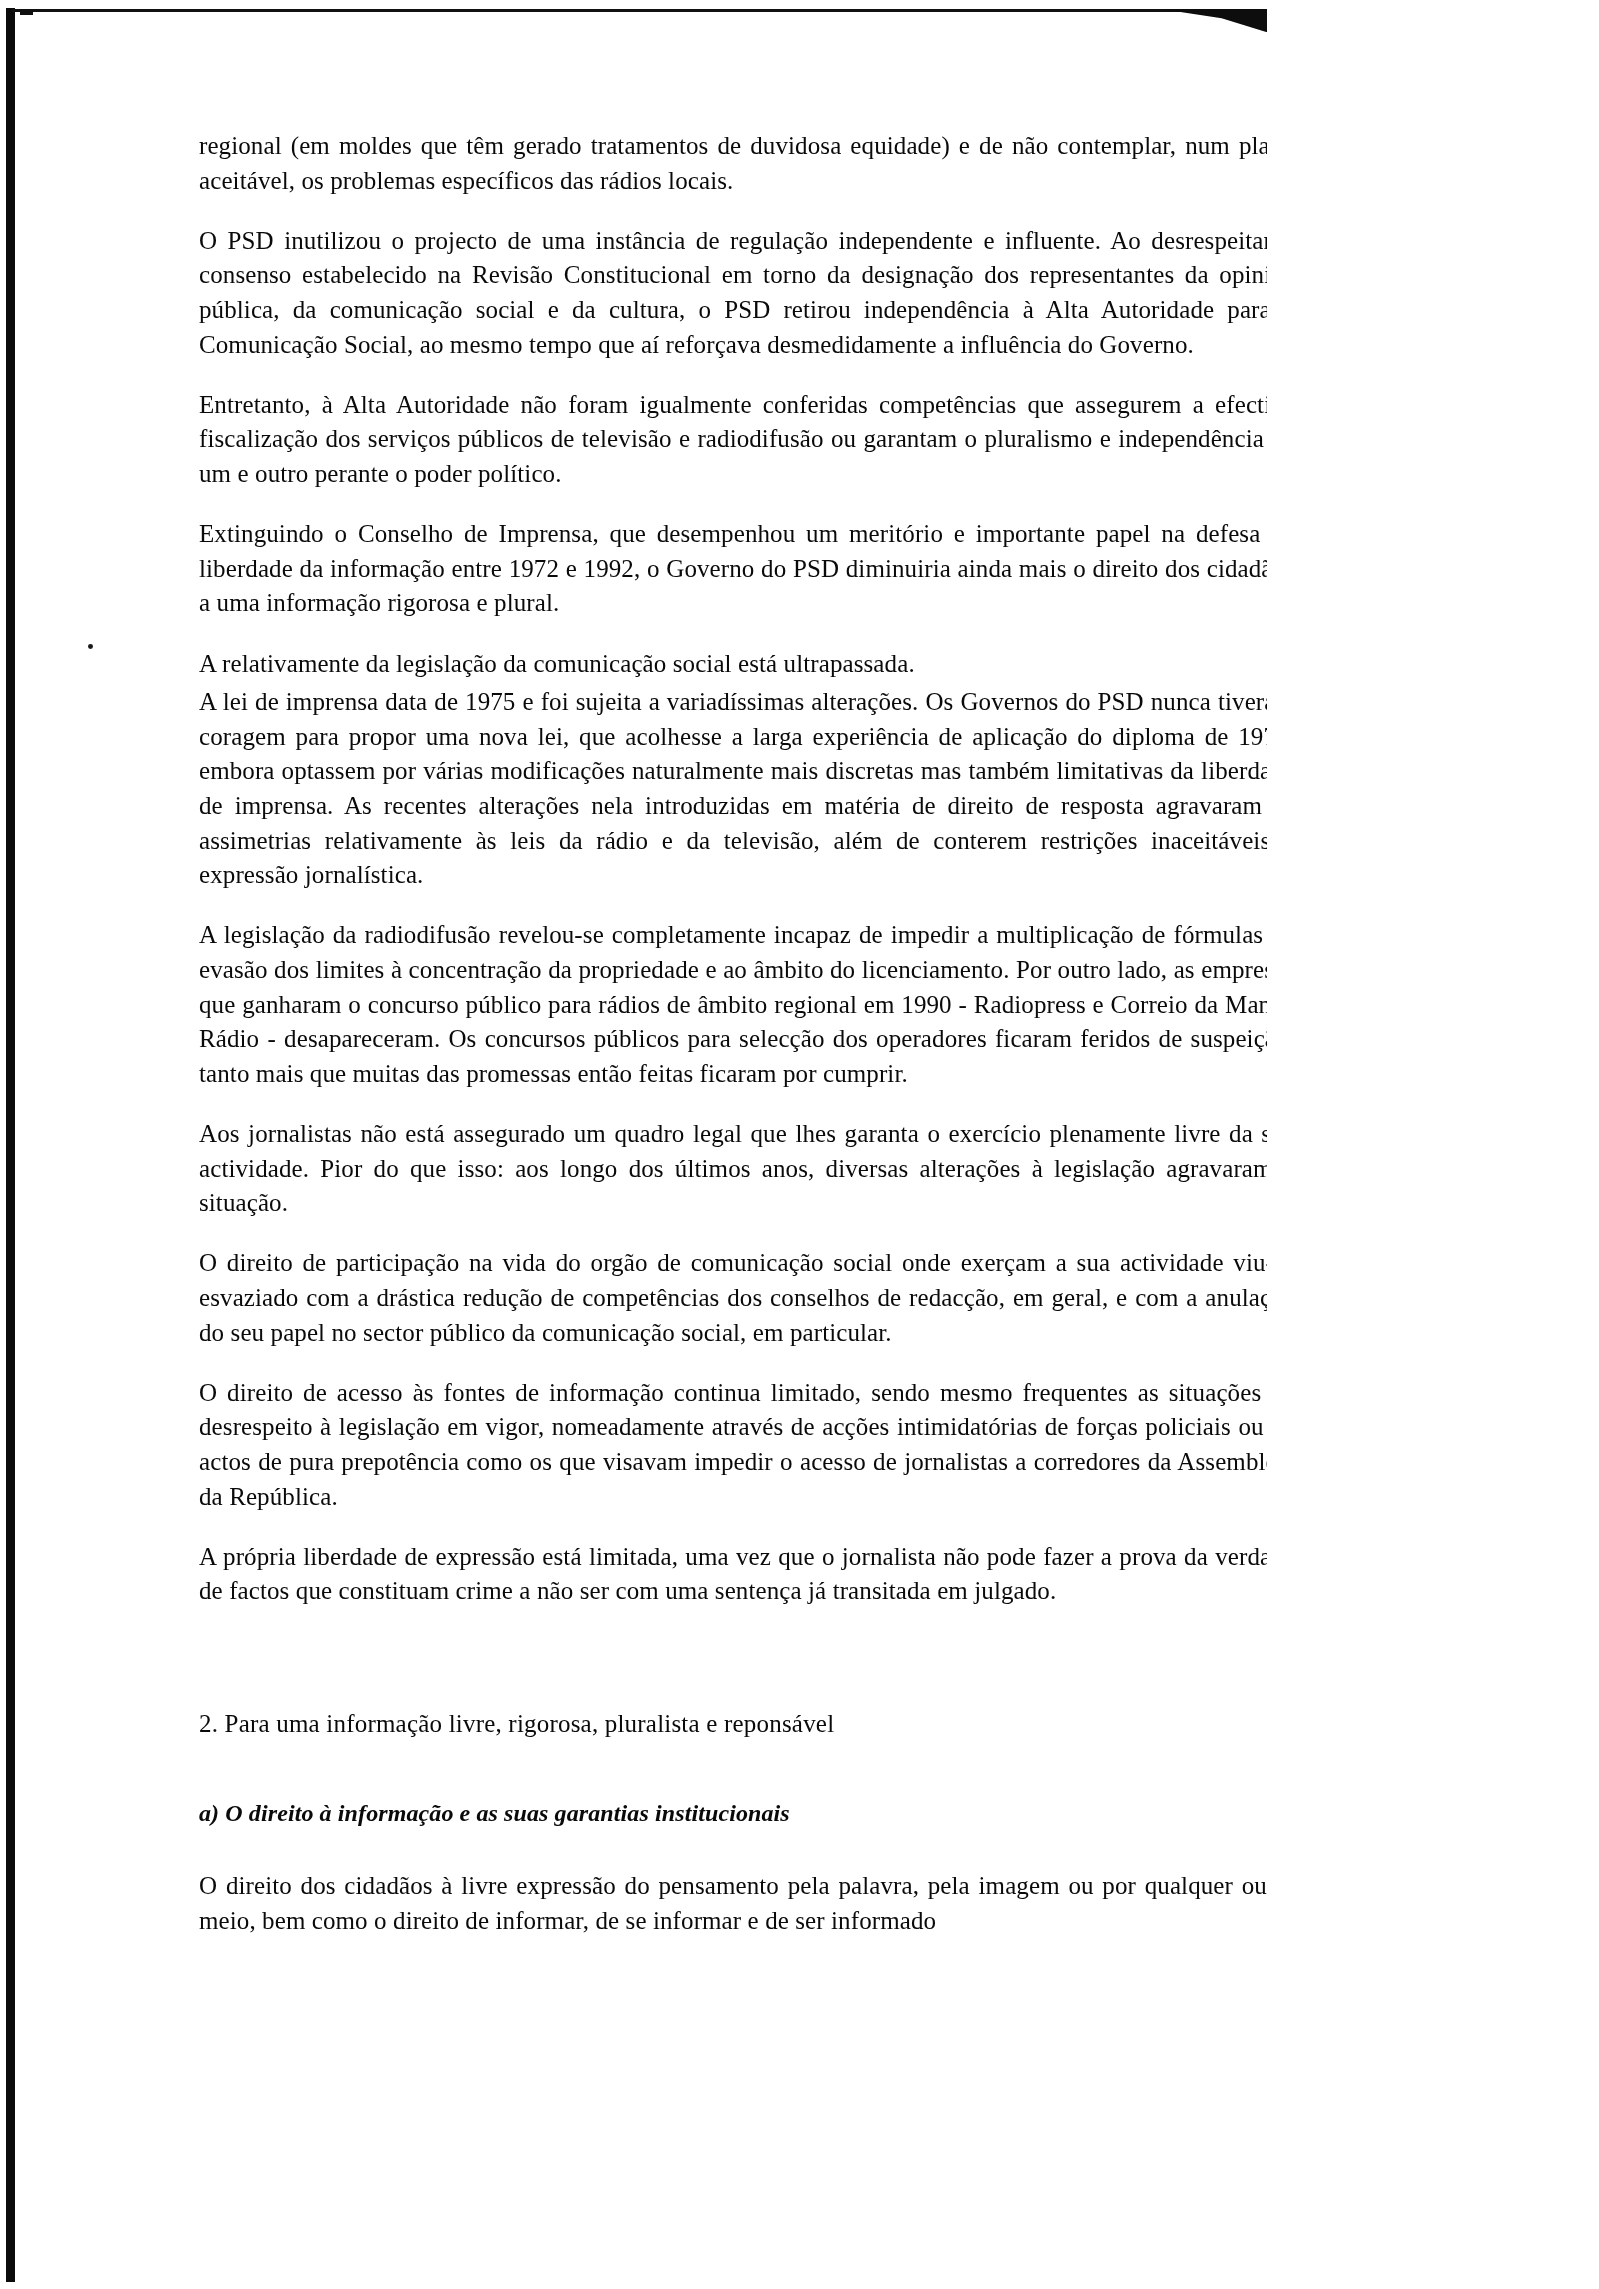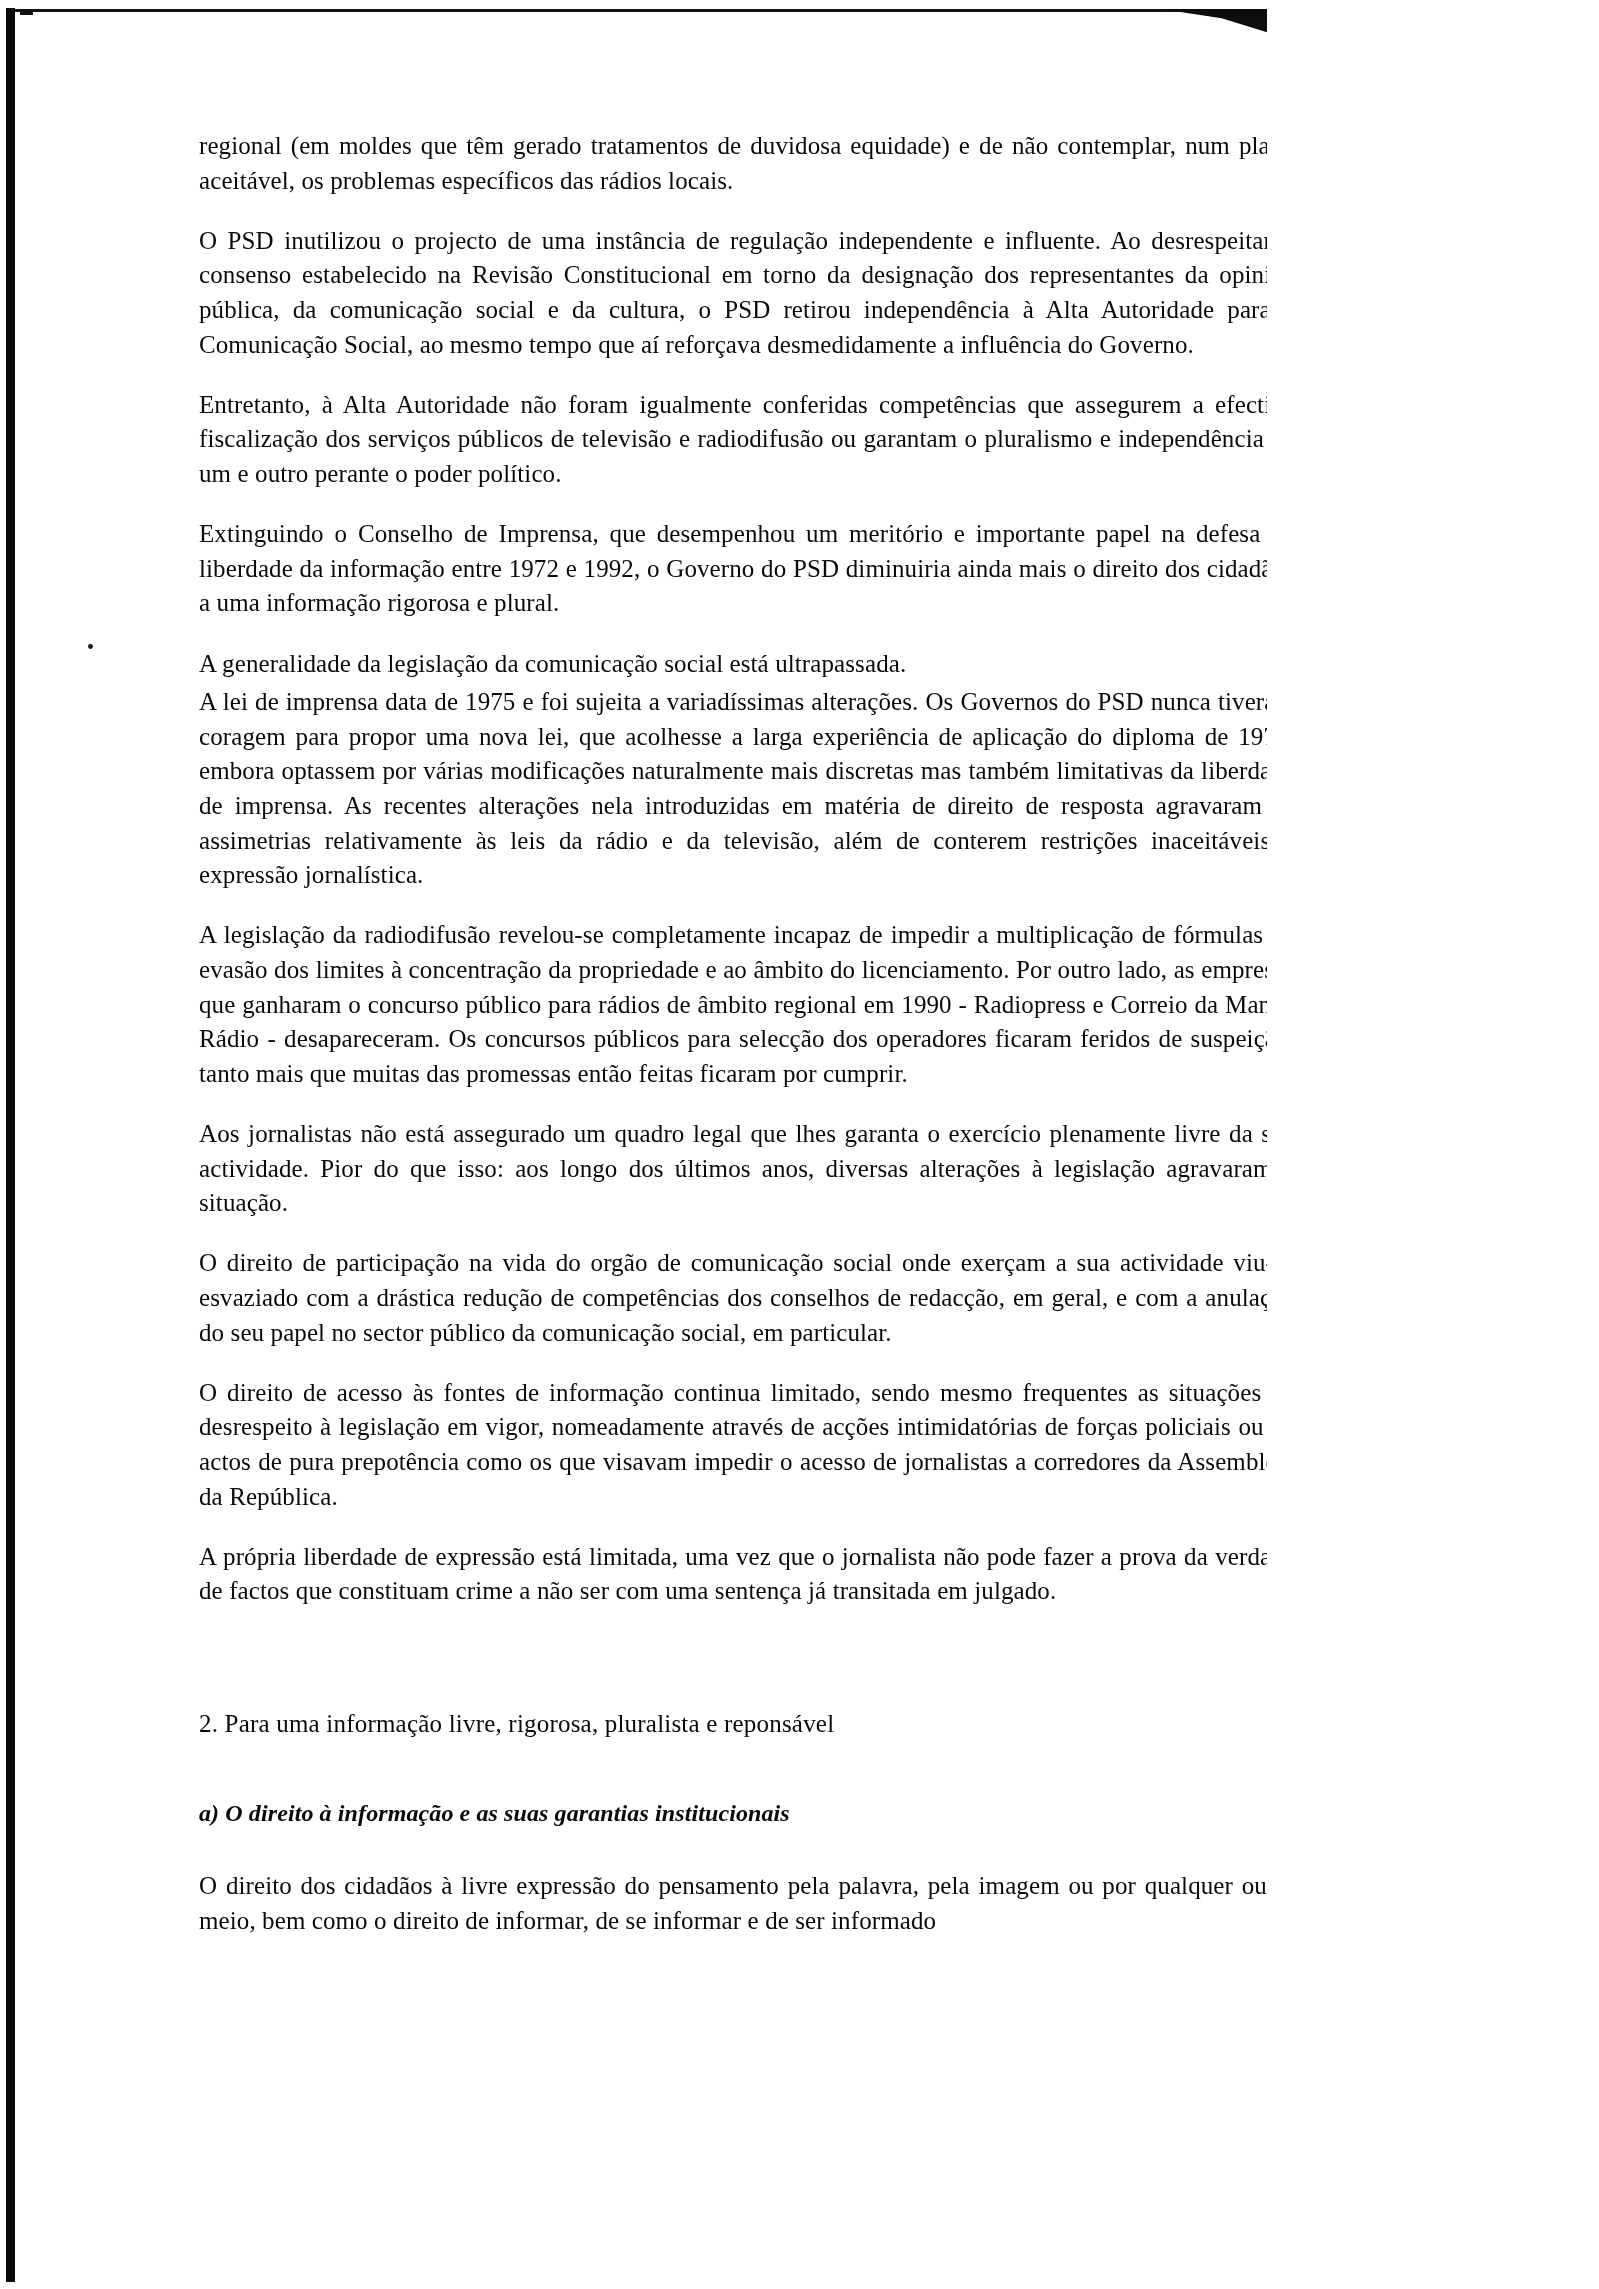--- a/index.html
+++ b/index.html
@@ -135,21 +135,21 @@
 
     <p class="para">
       <span>Entretanto, à Alta Autoridade não foram igualmente conferidas competências que assegurem a efectiva fiscalização dos serviços públicos de televisão e radiodifusão ou garantam o  pluralismo e independência de um e outro perante o poder político.</span>
     </p>
 
     <p class="para">
       <span>Extinguindo o Conselho de Imprensa, que desempenhou um meritório e importante papel na defesa da liberdade da informação entre 1972 e 1992, o </span><span class="b">Governo do PSD diminuiria ainda mais o direito dos cidadãos a uma informação rigorosa e plural</span><span>.</span>
     </p>
 
     <p class="para tight">
-      <span class="b">A generalidade da legislação da comunicação social está ultrapassada</span><span>.</span>
+      <span class="b">A relativamente da legislação da comunicação social está ultrapassada</span><span>.</span>
     </p>
 
     <p class="para">
       <span>A lei de imprensa data de 1975 e foi sujeita a variadíssimas alterações. Os Governos do PSD nunca tiveram coragem para propor uma nova lei, que acolhesse a larga experiência de aplicação do diploma de 1975, embora optassem por várias modificações naturalmente mais discretas mas também limitativas da liberdade de imprensa. As recentes alterações nela introduzidas em matéria de direito de resposta agravaram as assimetrias relativamente às leis da rádio e da televisão, além de conterem restrições inaceitáveis à expressão jornalística.</span>
     </p>
 
     <p class="para">
       <span>A legislação da radiodifusão revelou-se completamente incapaz de impedir a multiplicação de fórmulas de evasão dos limites à concentração da propriedade e ao âmbito do licenciamento. Por outro lado, as empresas que ganharam o concurso público para rádios de âmbito regional em 1990 - Radiopress e Correio da Manhã Rádio - desapareceram. Os concursos públicos para selecção dos operadores ficaram feridos de suspeição, tanto mais que muitas das promessas então feitas ficaram por cumprir.</span>
     </p>
 

